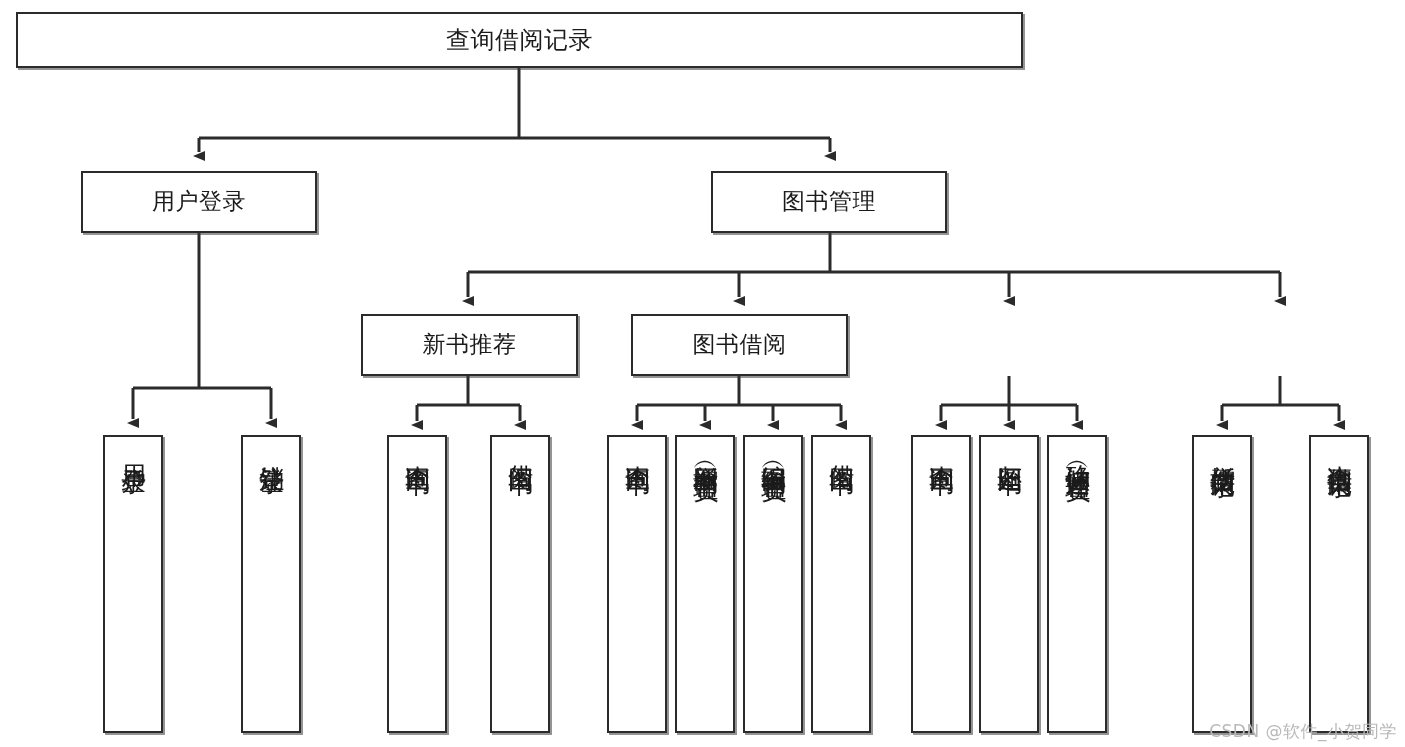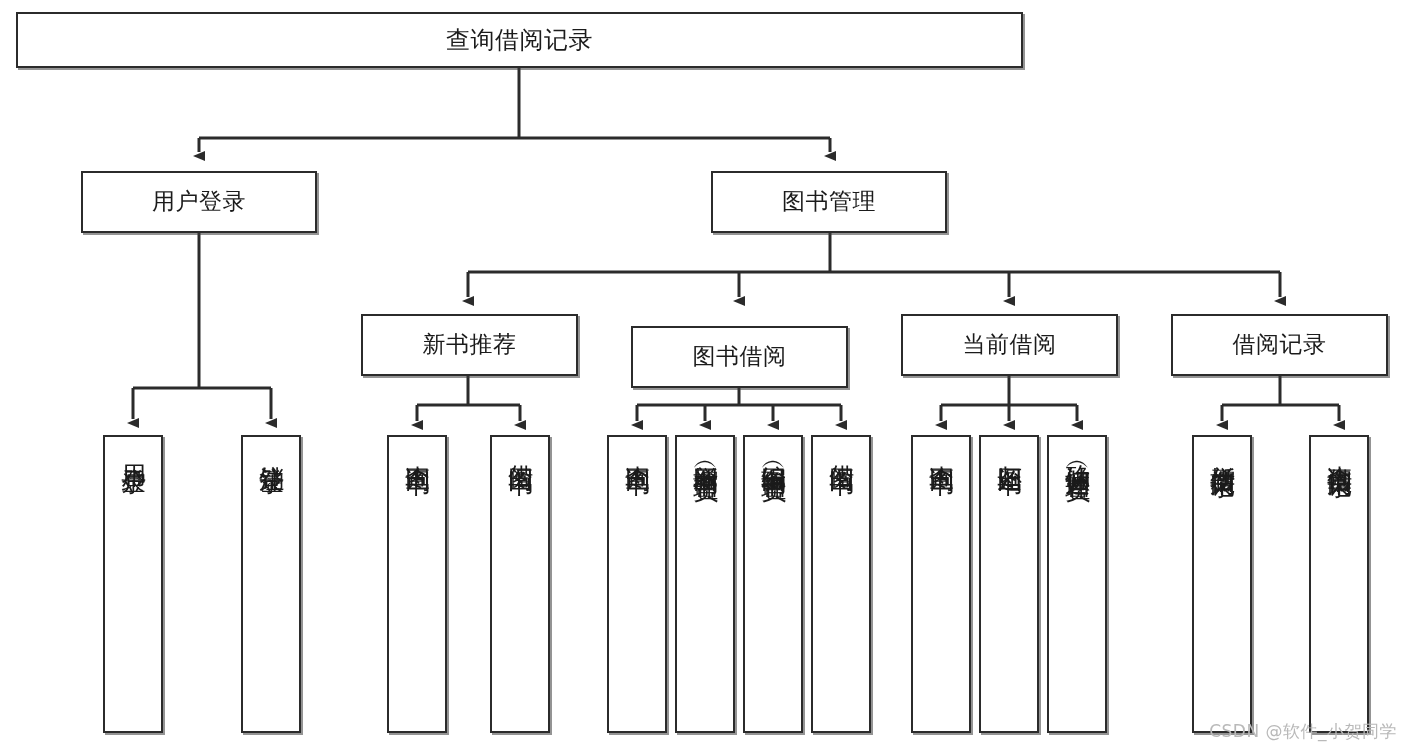--- a/index.html
+++ b/index.html
@@ -134,28 +134,22 @@
   <div class="node h" style="left:81px;top:171px;width:236px;height:62px;">
     <span class="label">用户登录</span>
   </div>
   <div class="node h" style="left:361px;top:314px;width:217px;height:62px;">
     <span class="label">新书推荐</span>
   </div>
 
   <div class="node h" style="left:711px;top:171px;width:236px;height:62px;">
     <span class="label">图书管理</span>
   </div>
-  <div class="node h" style="left:631px;top:314px;width:217px;height:62px;margin-top:12px;">
+  <div class="node h" style="left:631px;top:314px;width:217px;height:62px;">
     <span class="label">图书借阅</span>
-  </div>
-  <div class="node h" style="left:901px;top:314px;width:217px;height:62px;">
-    <span class="label">当前借阅</span>
-  </div>
-  <div class="node h" style="left:1171px;top:314px;width:217px;height:62px;">
-    <span class="label">借阅记录</span>
   </div>
 
   <div class="node v" style="left:103px;top:435px;width:60px;height:298px;">
     <span class="label">用户登录</span>
   </div>
   <div class="node v" style="left:241px;top:435px;width:60px;height:298px;">
     <span class="label">注销登录</span>
   </div>
 
   <div class="node v" style="left:387px;top:435px;width:60px;height:298px;">

